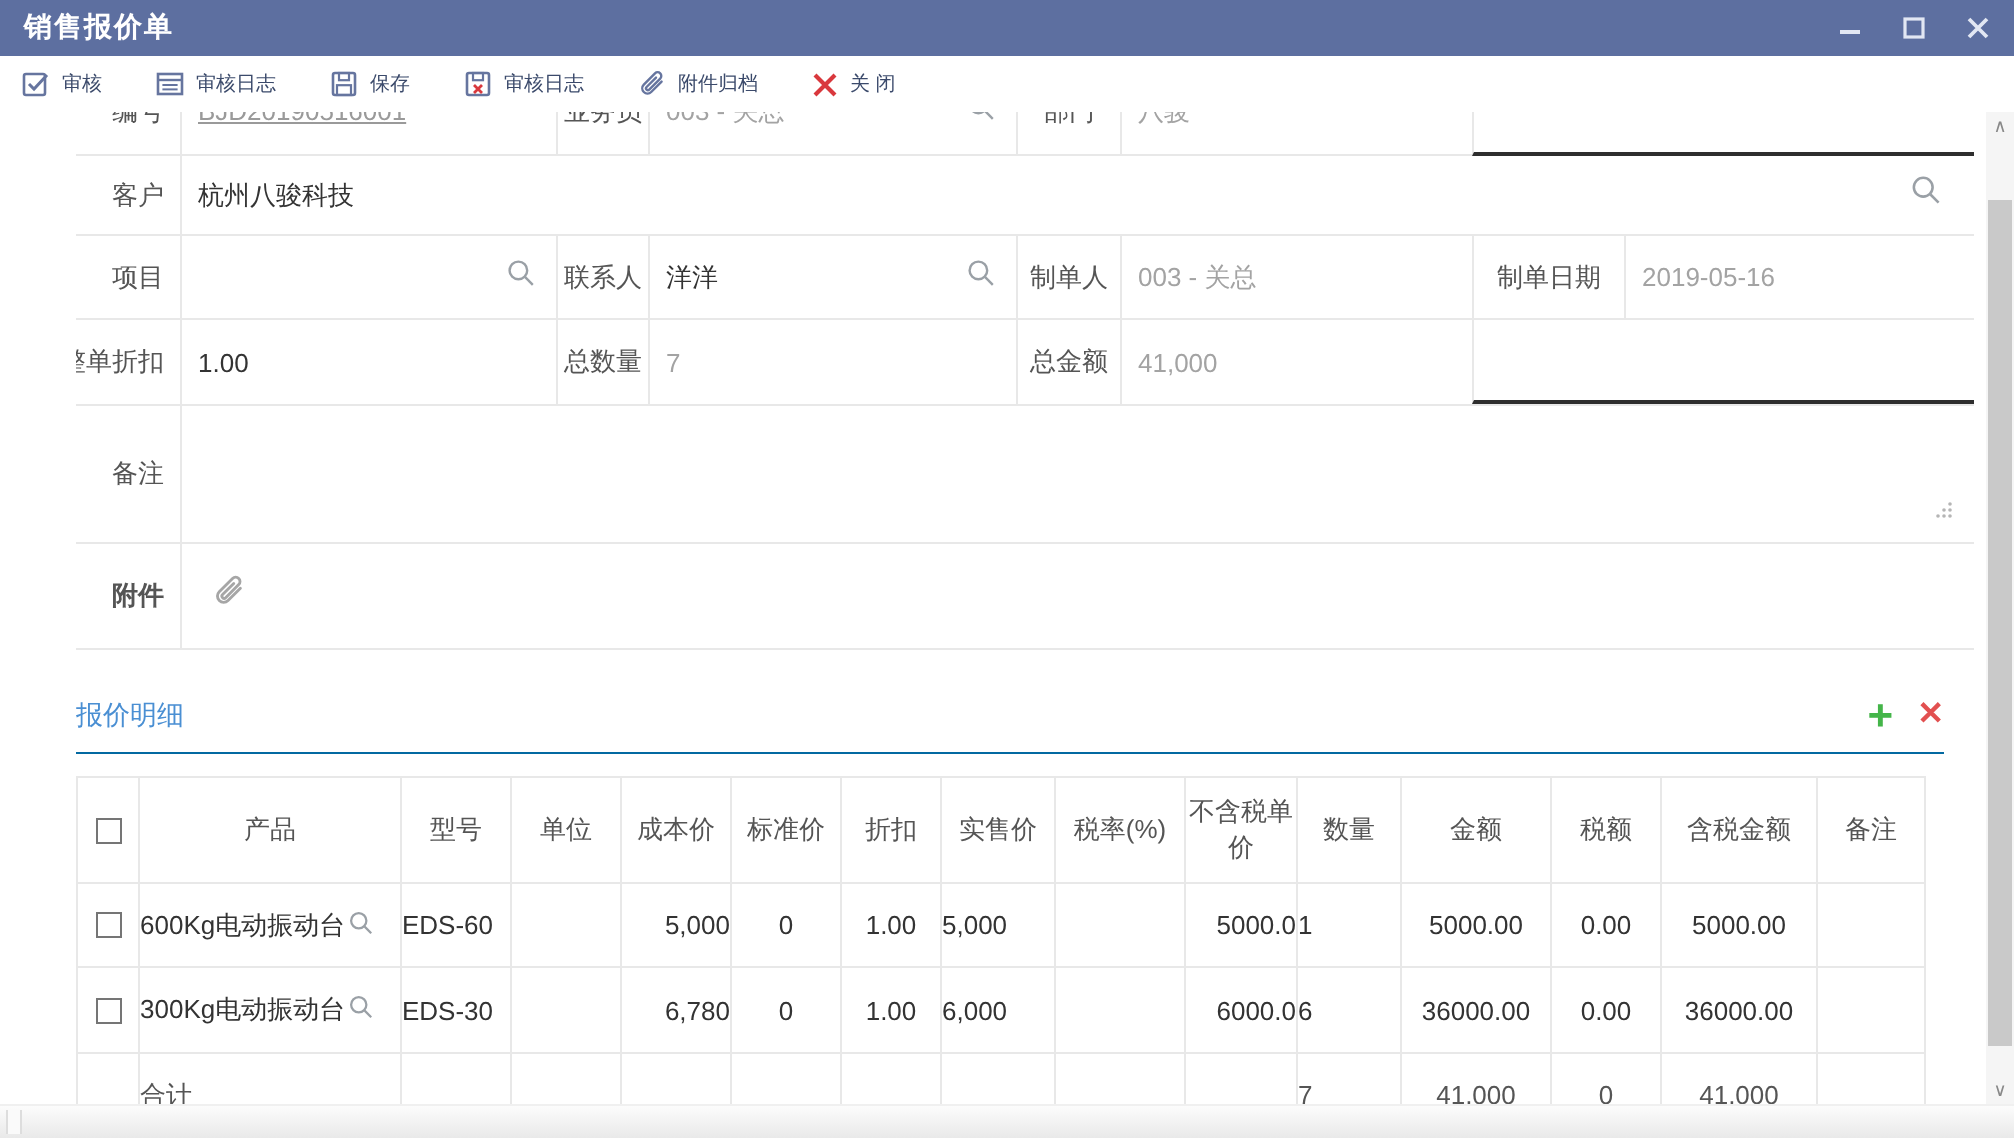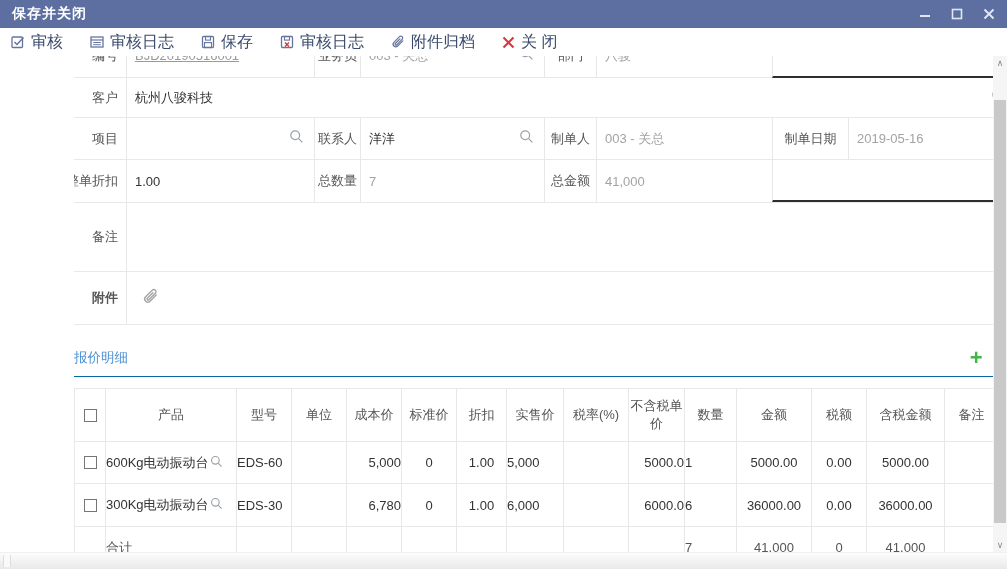--- a/index.html
+++ b/index.html
@@ -7,25 +7,25 @@
   .window { position:relative; width:1007px; height:569px; background:#fff; overflow:hidden; }
 
   
   .titlebar { height:28px; background:#5d6fa0; display:flex; align-items:center; justify-content:space-between; padding:0 12px; }
   .titlebar .title { color:#fff; font-size:14px; font-weight:bold; letter-spacing:1px; }
   .win-controls { display:flex; align-items:center; gap:20px; }
   .win-controls svg { display:block; cursor:pointer; }
 
   
   .toolbar { height:28px; display:flex; align-items:center; padding-left:10px; gap:26px; background:#fff; }
-  .tb-btn { display:flex; align-items:center; gap:5px; font-size:16px; color:#3b4a6b; cursor:pointer; white-space:nowrap; }
+  .tb-btn { display:flex; align-items:center; gap:5px; font-size:10px; color:#3b4a6b; cursor:pointer; white-space:nowrap; }
   .tb-btn svg { display:block; }
 
   
-  .content { position:relative; height:496px; background:#fff; overflow:hidden;margin-left:36px; }
+  .content { position:relative; height:496px; background:#fff; overflow:hidden; }
 
   .form { margin-left:38px; width:949px; }
   .form-row { display:flex; border-bottom:1px solid #e8e8e8; align-items:stretch; }
   .fcell { display:flex; align-items:center; border-left:1px solid #e8e8e8; overflow:hidden; }
   .fcell.first { border-left:none; }
   .flabel { color:#555; font-size:13px; justify-content:flex-end; padding-right:8px; white-space:nowrap; }
   .flabel.mid { justify-content:center; padding-right:0; }
   .fval { font-size:13px; color:#333; padding-left:8px; }
   .fval.gray { color:#a3a3a3; }
   .w-lab{width:52px;} .w-f1{width:188px;} .w-l2{width:46px;} .w-f2{width:184px;gap:39px;}
@@ -82,21 +82,21 @@
   
   .bottom-strip { position:absolute; left:0; bottom:0; width:1007px; height:17px; background:linear-gradient(#fcfcfc,#e9e9e9); border-top:1px solid #f0f0f0; }
   .hthumb { position:absolute; left:3px; top:2px; width:8px; height:12px; background:#fafafa; border-left:1px solid #ddd; border-right:1px solid #ddd; cursor:pointer; }
 </style>
 </head>
 <body>
 
 <div class="window">
 
   <div class="titlebar">
-    <div class="title">保存并关闭</div>
+    <div class="title">销售报价单</div>
     <div class="win-controls">
       <span>
         <svg width="12" height="12" viewBox="0 0 12 12">
             <line x1="1" y1="8" x2="11" y2="8" stroke="#e2e7f3" stroke-width="2"></line>
           </svg>
       </span>
       <span>
         <svg width="12" height="12" viewBox="0 0 12 12">
             <rect x="1.5" y="1.5" width="9" height="9" fill="none" stroke="#e2e7f3" stroke-width="1.6"></rect>
           </svg>

